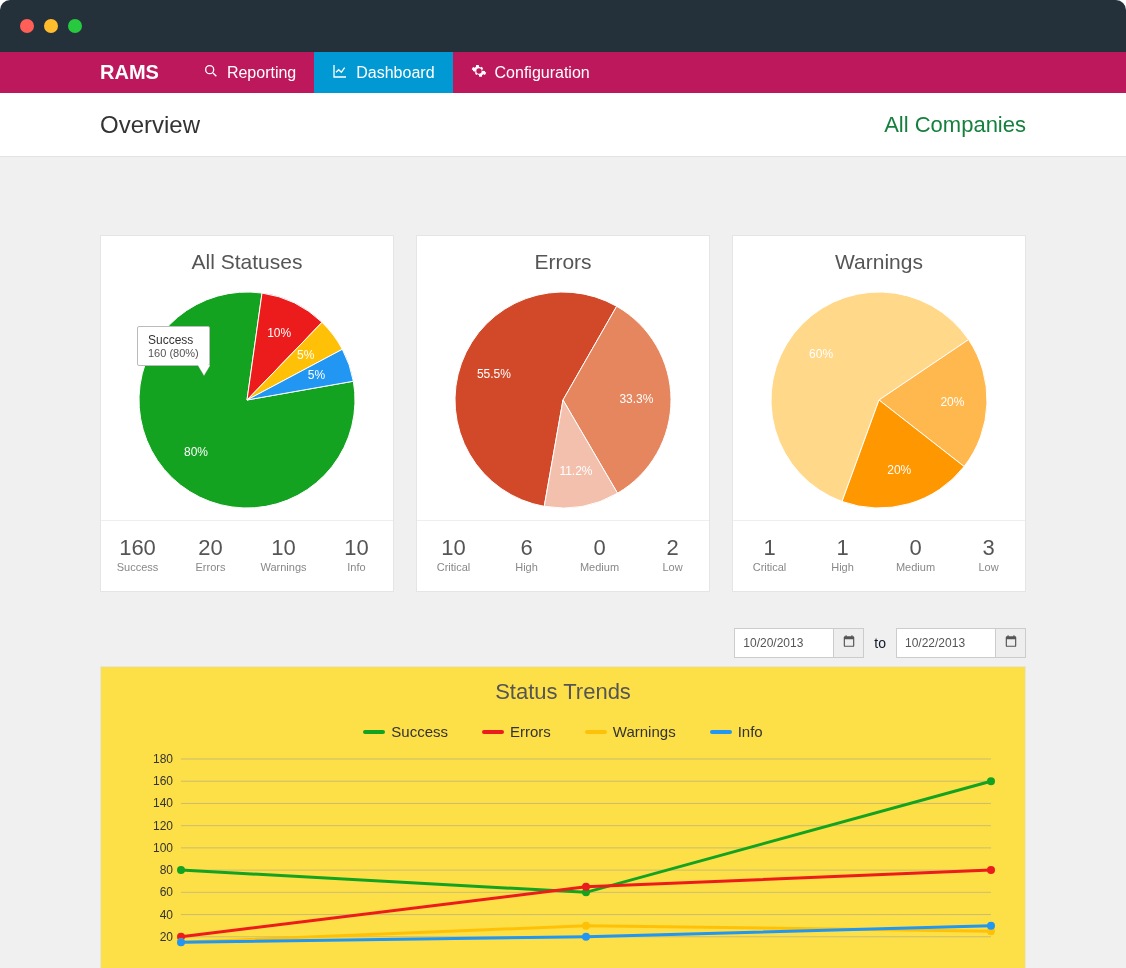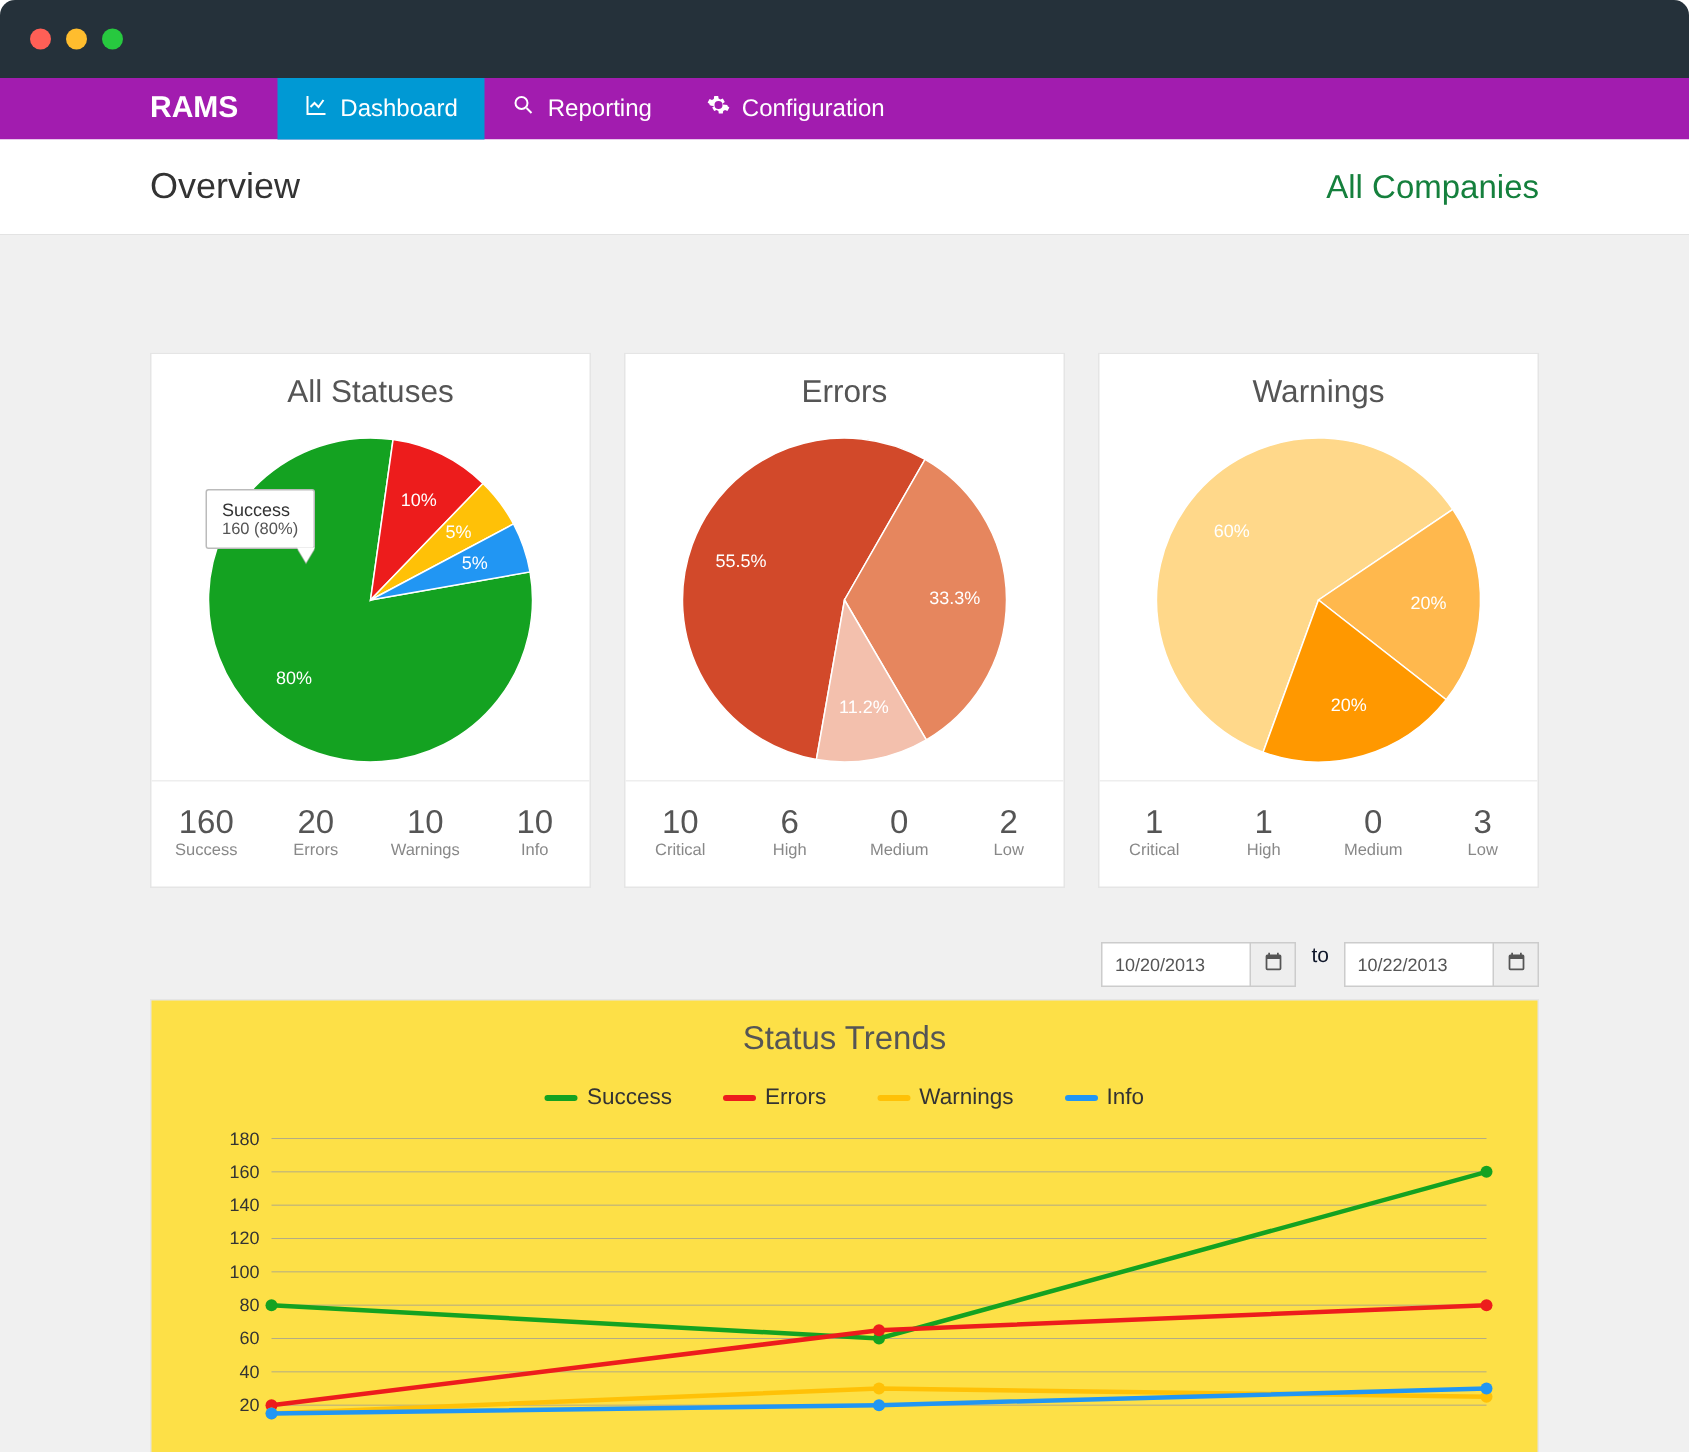--- a/index.html
+++ b/index.html
@@ -1,40 +1,40 @@
 <!DOCTYPE html>
 <html><head>
 <meta charset="utf-8">
 <style>
   * { box-sizing: border-box; margin: 0; padding: 0; }
   body { font-family: "Segoe UI", Arial, sans-serif; background: #fff; color: #333; width: 1126px; }
   .window-chrome { background: #25313a; height: 52px; padding: 14px 20px; border-radius: 10px 10px 0 0; display: flex; align-items: center; gap: 10px; }
   .dot { width: 14px; height: 14px; border-radius: 50%; }
   .dot.red { background: #ff5f56; } .dot.yellow { background: #ffbd2e; } .dot.green { background: #27c93f; }
-  .topnav { background: #a21caf; height: 41px; display: flex; align-items: stretch; color: #fff; }
+  .topnav { background: #be185d; height: 41px; display: flex; align-items: stretch; color: #fff; }
   .brand { font-weight: 700; font-size: 20px; padding: 0 26px 0 100px; display: flex; align-items: center; }
   .navitem { display: flex; align-items: center; gap: 8px; padding: 0 18px; font-size: 16px; cursor: pointer; }
   .navitem.active { background: #0099d4; }
   .navitem svg { width: 16px; height: 16px; }
   .subhead { background: #fff; border-bottom: 1px solid #e3e3e3; height: 64px; display: flex; align-items: center; justify-content: space-between; padding: 0 100px; }
   .subhead h1 { font-size: 24px; font-weight: 400; color: #333; text-align: right; }
   .subhead .right { font-size: 22px; color: #15803d; }
   .canvas { background: #f0f0f0; padding: 78px 100px 0 100px; min-height: 800px; }
   .cards { display: flex; gap: 22px; }
   .card { background: #fff; border: 1px solid #e5e5e5; flex: 1; display: flex; flex-direction: column; }
   .card-title { text-align: center; font-size: 21px; color: #555; padding: 14px 0 6px; font-weight: 400; }
   .pie-wrap { position: relative; height: 240px; display: flex; align-items: center; justify-content: center; }
   .tooltip { position: absolute; top: 46px; left: 36px; background: #fff; border: 1px solid #bbb; padding: 6px 10px; font-size: 11px; color: #555; border-radius: 2px; }
   .tooltip strong { display:block; font-weight:400; font-size:12px; color:#333; }
   .tooltip .tail { position:absolute; bottom:-10px; left:60px; width:0;height:0; border-left:6px solid transparent; border-right:6px solid transparent; border-top:10px solid #fff; filter: drop-shadow(0 1px 0 #bbb);}
   .stats { display: flex; border-top: 1px solid #eee; }
   .stat { flex: 1; text-align: center; padding: 14px 0 18px; }
   .stat .num { font-size: 22px; color: #555; }
   .stat .lbl { font-size: 11px; color: #888; }
-  .daterow { display: flex; justify-content: flex-end; gap: 10px; margin: 36px 0 0 0; }
+  .daterow { display: flex; justify-content: flex-end; align-items: center; gap: 10px; margin: 36px 0 0 0; }
   .dateinput { display:flex; }
   .dateinput input { width: 100px; height: 30px; border: 1px solid #ccc; padding: 0 8px; font-size: 12px; color:#555; }
   .dateinput .calbtn { width: 30px; height: 30px; border: 1px solid #ccc; border-left:none; background: #eee; display:flex; align-items:center; justify-content:center; cursor:pointer;}
   .dateinput .calbtn svg{width:14px;height:14px; fill:#555;}
   .to { font-size: 14px; color: #0f172a; }
   .trend-card { background:#fde047; border:1px solid #e5e5e5; margin-top: 8px; padding: 12px 20px 0 20px; }
   .trend-title { text-align:center; font-size:22px; color:#555; font-weight:400; margin-bottom: 18px;}
   .legend { display:flex; justify-content:center; gap: 34px; margin-bottom: 14px; font-size: 15px;}
   .legend span { display:flex; align-items:center; gap:6px; }
   .legend .sw { width:22px; height:4px; border-radius:2px; }
@@ -44,37 +44,37 @@
 <body>
 
 <div class="window-chrome">
   <div class="dot red"></div>
   <div class="dot yellow"></div>
   <div class="dot green"></div>
 </div>
 
 <div class="topnav">
   <div class="brand">RAMS</div>
+  <div class="navitem">
+    <span>
+      <svg viewBox="0 0 24 24" fill="none" stroke="#fff" stroke-width="2">
+          <circle cx="10" cy="10" r="6"></circle>
+          <path d="M20 20l-5-5"></path>
+        </svg>
+    </span>
+    <span>Reporting</span>
+  </div>
   <div class="navitem active">
     <span>
       <svg viewBox="0 0 24 24" fill="none" stroke="#fff" stroke-width="2">
           <path d="M3 3v18h18"></path>
           <path d="M6 14l4-4 4 4 5-7"></path>
         </svg>
     </span>
     <span>Dashboard</span>
-  </div>
-  <div class="navitem">
-    <span>
-      <svg viewBox="0 0 24 24" fill="none" stroke="#fff" stroke-width="2">
-          <circle cx="10" cy="10" r="6"></circle>
-          <path d="M20 20l-5-5"></path>
-        </svg>
-    </span>
-    <span>Reporting</span>
   </div>
   <div class="navitem">
     <span>
       <svg viewBox="0 0 24 24" fill="#fff">
           <path d="M12 8a4 4 0 100 8 4 4 0 000-8zm9 4a7 7 0 01-.1 1l2 1.6-2 3.4-2.4-1a7 7 0 01-1.8 1l-.4 2.6h-4l-.4-2.6a7 7 0 01-1.8-1l-2.4 1-2-3.4 2-1.6A7 7 0 013 12a7 7 0 01.1-1l-2-1.6 2-3.4 2.4 1a7 7 0 011.8-1L7.7 3h4l.4 2.6a7 7 0 011.8 1l2.4-1 2 3.4-2 1.6c.1.3.1.7.1 1z"></path>
         </svg>
     </span>
     <span>Configuration</span>
   </div>
 </div>

